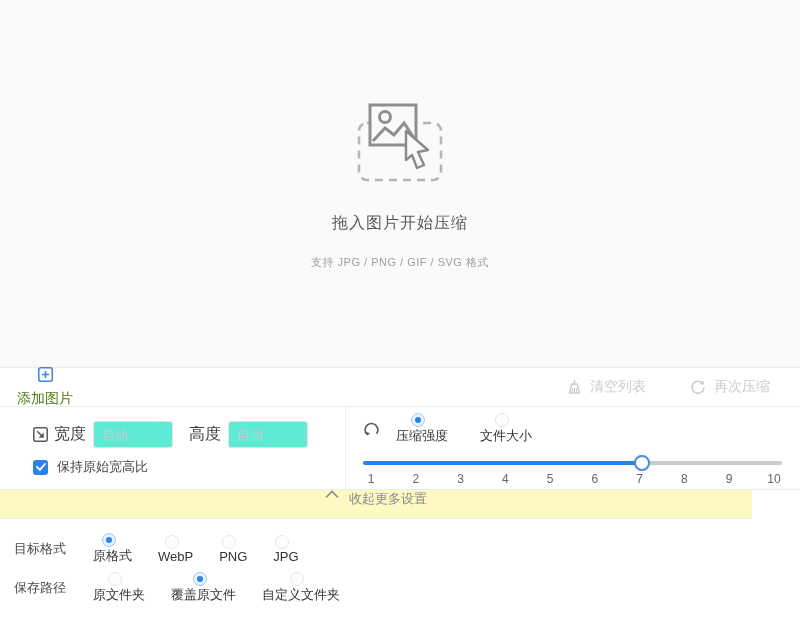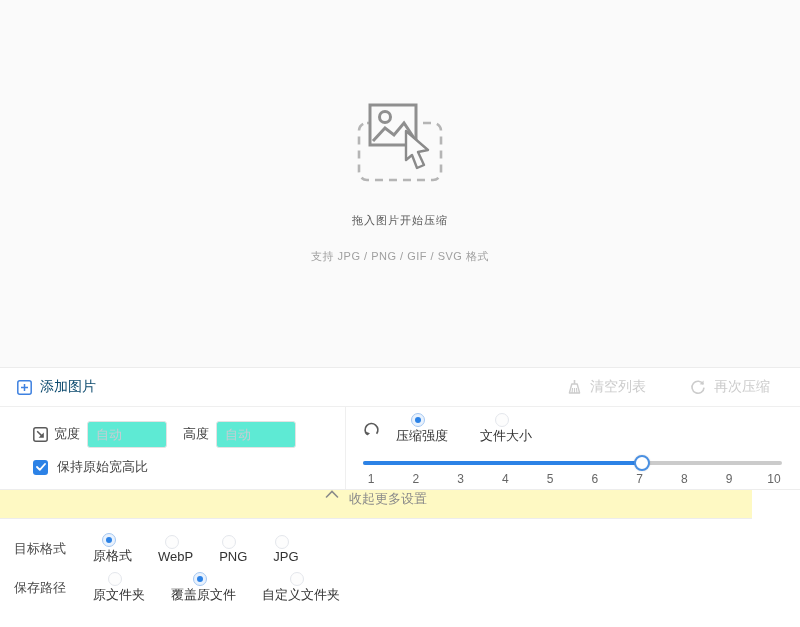--- a/index.html
+++ b/index.html
@@ -5,39 +5,39 @@
   * { margin:0; padding:0; box-sizing:border-box; }
   html,body { background:#fff; }
   body { font-family:"Liberation Sans", sans-serif; color:#404040; }
   .app { position:relative; width:800px; height:627px; background:#fff; overflow:hidden; }
 
   
   .dropzone { position:absolute; left:0; top:0; width:800px; height:368px;
               background:#fafafa; border-bottom:1px solid #ececec;
               display:flex; flex-direction:column; align-items:center; }
   .dz-icon { margin-top:97px; }
-  .dz-title { margin-top:28px; font-size:11px; color:#595959; letter-spacing:1px; }
+  .dz-title { margin-top:28px; font-size:16px; color:#595959; letter-spacing:1px; }
   .dz-sub { margin-top:21px; font-size:11px; color:#a0a0a0; letter-spacing:0.5px; }
 
   
   .toolbar { position:absolute; left:0; top:368px; width:800px; height:39px;
              background:#fff; border-bottom:1px solid #efefef;
              display:flex; align-items:center; padding:0 30px 0 17px; }
   .btn { display:inline-flex; align-items:center; gap:8px; background:none; border:none;
          font-size:14px; cursor:pointer; font-family:inherit; }
-  .add-btn { color:#0c4a6e; }
+  .add-btn { color:#4d7c0f;flex-direction:column; }
   .toolbar-spacer { flex:1; }
   .ghost-btn { color:#cccccc; margin-left:44px; }
 
   
   .settings { position:absolute; left:0; top:407px; width:800px; height:83px;
               background:#fff; border-bottom:1px solid #ededed; display:flex; }
   .settings-left { width:345px; padding:13px 0 0 33px; }
   .dim-row { display:flex; align-items:center; height:28px; }
-  .dim-row label { font-size:13px; color:#404040; }
+  .dim-row label { font-size:16px; color:#404040; }
   .lbl-w { margin-left:6px; }
   .dim-input { width:80px; height:27px; border:1px solid #e3e3e3; border-radius:3px;
                margin-left:7px; padding:0 8px; font-size:13px; color:#606060;
                font-family:inherit; outline:none; background:#5eead4; }
   .dim-input::placeholder { color:#c8ccd2; }
   .lbl-h { margin-left:16px; }
   .keep-row { display:flex; align-items:center; margin-top:10px; height:18px; }
   .checkbox { width:15px; height:15px; border-radius:3px; background:#2c82e6;
               display:inline-flex; align-items:center; justify-content:center; cursor:pointer; }
   .keep-row .klabel { margin-left:9px; font-size:13px; color:#404040; }

